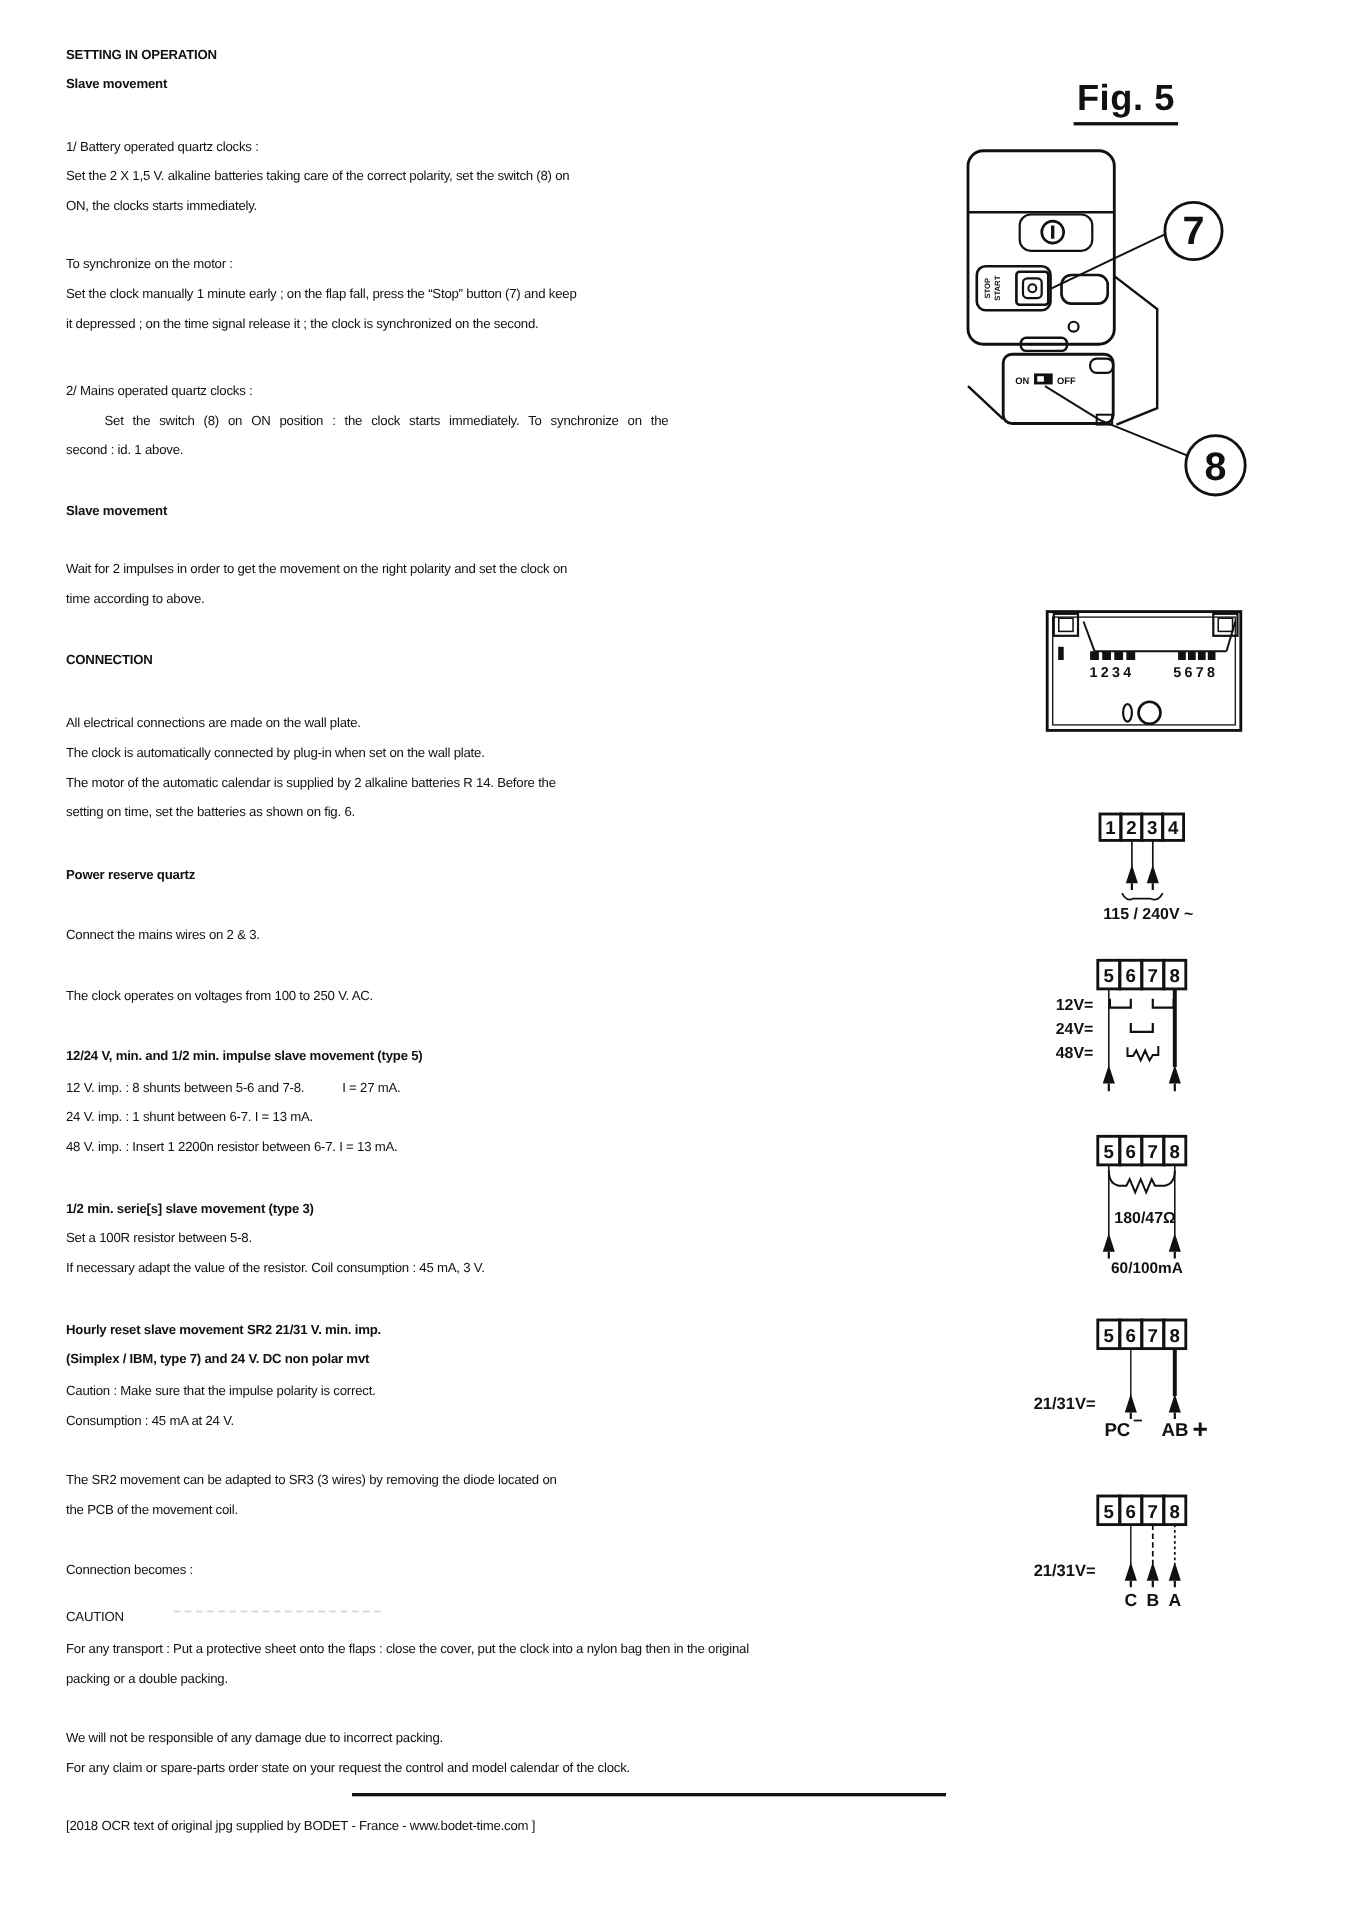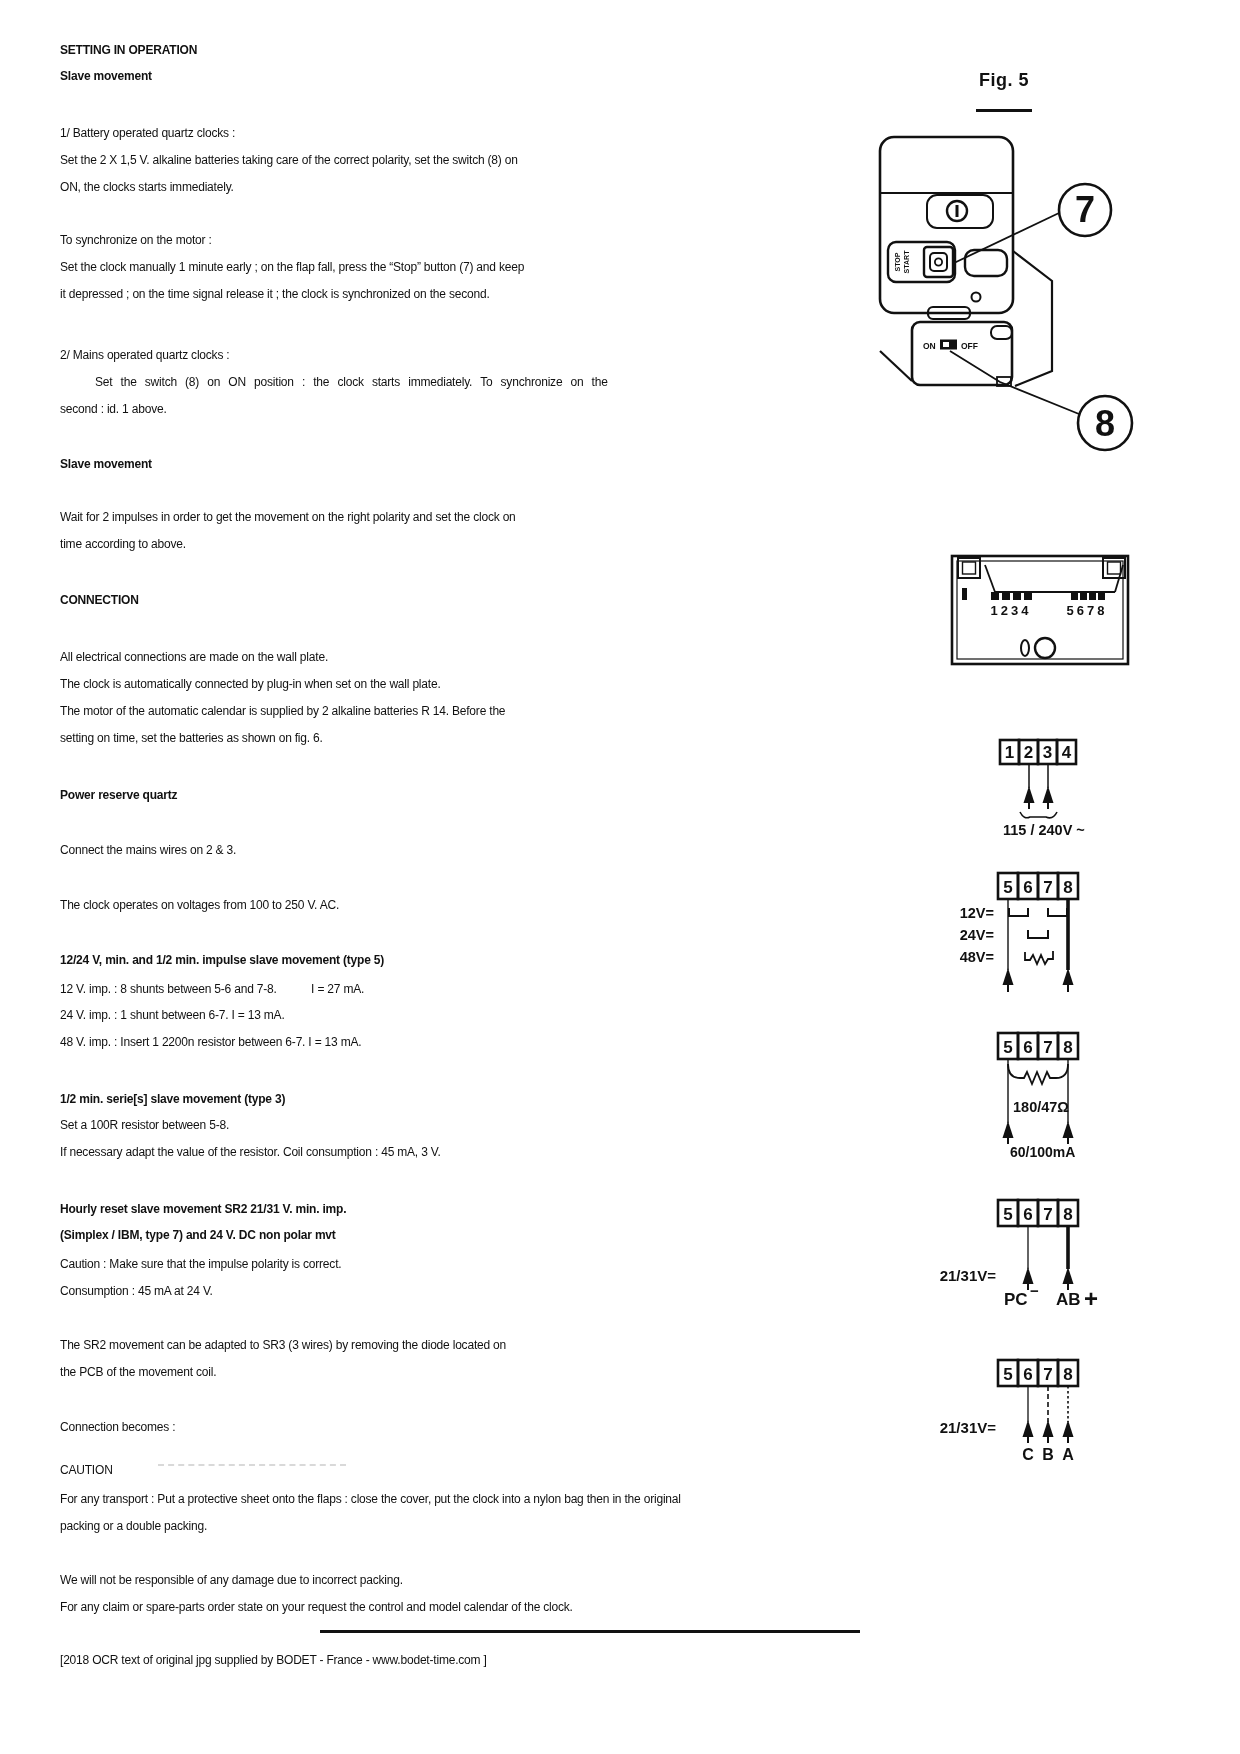--- a/index.html
+++ b/index.html
@@ -5,22 +5,22 @@
   html,body{margin:0;padding:0;}
   body{
     width:1240px;height:1754px;position:relative;background:#ffffff;
     font-family:"Liberation Sans","DejaVu Sans",sans-serif;color:#111111;
     overflow:hidden;
   }
   .ln{position:absolute;left:60px;font-size:12px;line-height:24px;white-space:pre;letter-spacing:-0.2px;}
   .b{font-weight:bold;}
   .just{word-spacing:5px;margin-left:35px;}
   .fig-label{
-    position:absolute;left:976px;top:70px;font-size:18px;font-weight:bold;
-    border-bottom:3px solid #111;padding:0 3px 18px 3px;letter-spacing:0.5px;
+    position:absolute;left:976px;top:70px;font-size:33px;font-weight:bold;
+    border-bottom:3px solid #111;padding:0 3px 3px 3px;letter-spacing:0.5px;
   }
   .rule{position:absolute;left:320px;top:1630px;width:540px;height:3px;background:#111;}
   .artifact{position:absolute;left:158px;top:1464px;width:188px;border-top:2px dashed #d9d9d9;}
   svg{position:absolute;}
   svg text{font-family:"Liberation Sans","DejaVu Sans",sans-serif;fill:#111;}
   .tcell{fill:none;stroke:#111;stroke-width:2.6;}
   .tnum{font-size:17px;font-weight:bold;text-anchor:middle;}
   .wire{stroke:#111;fill:none;}
   .lbl{font-weight:bold;}
 </style>

